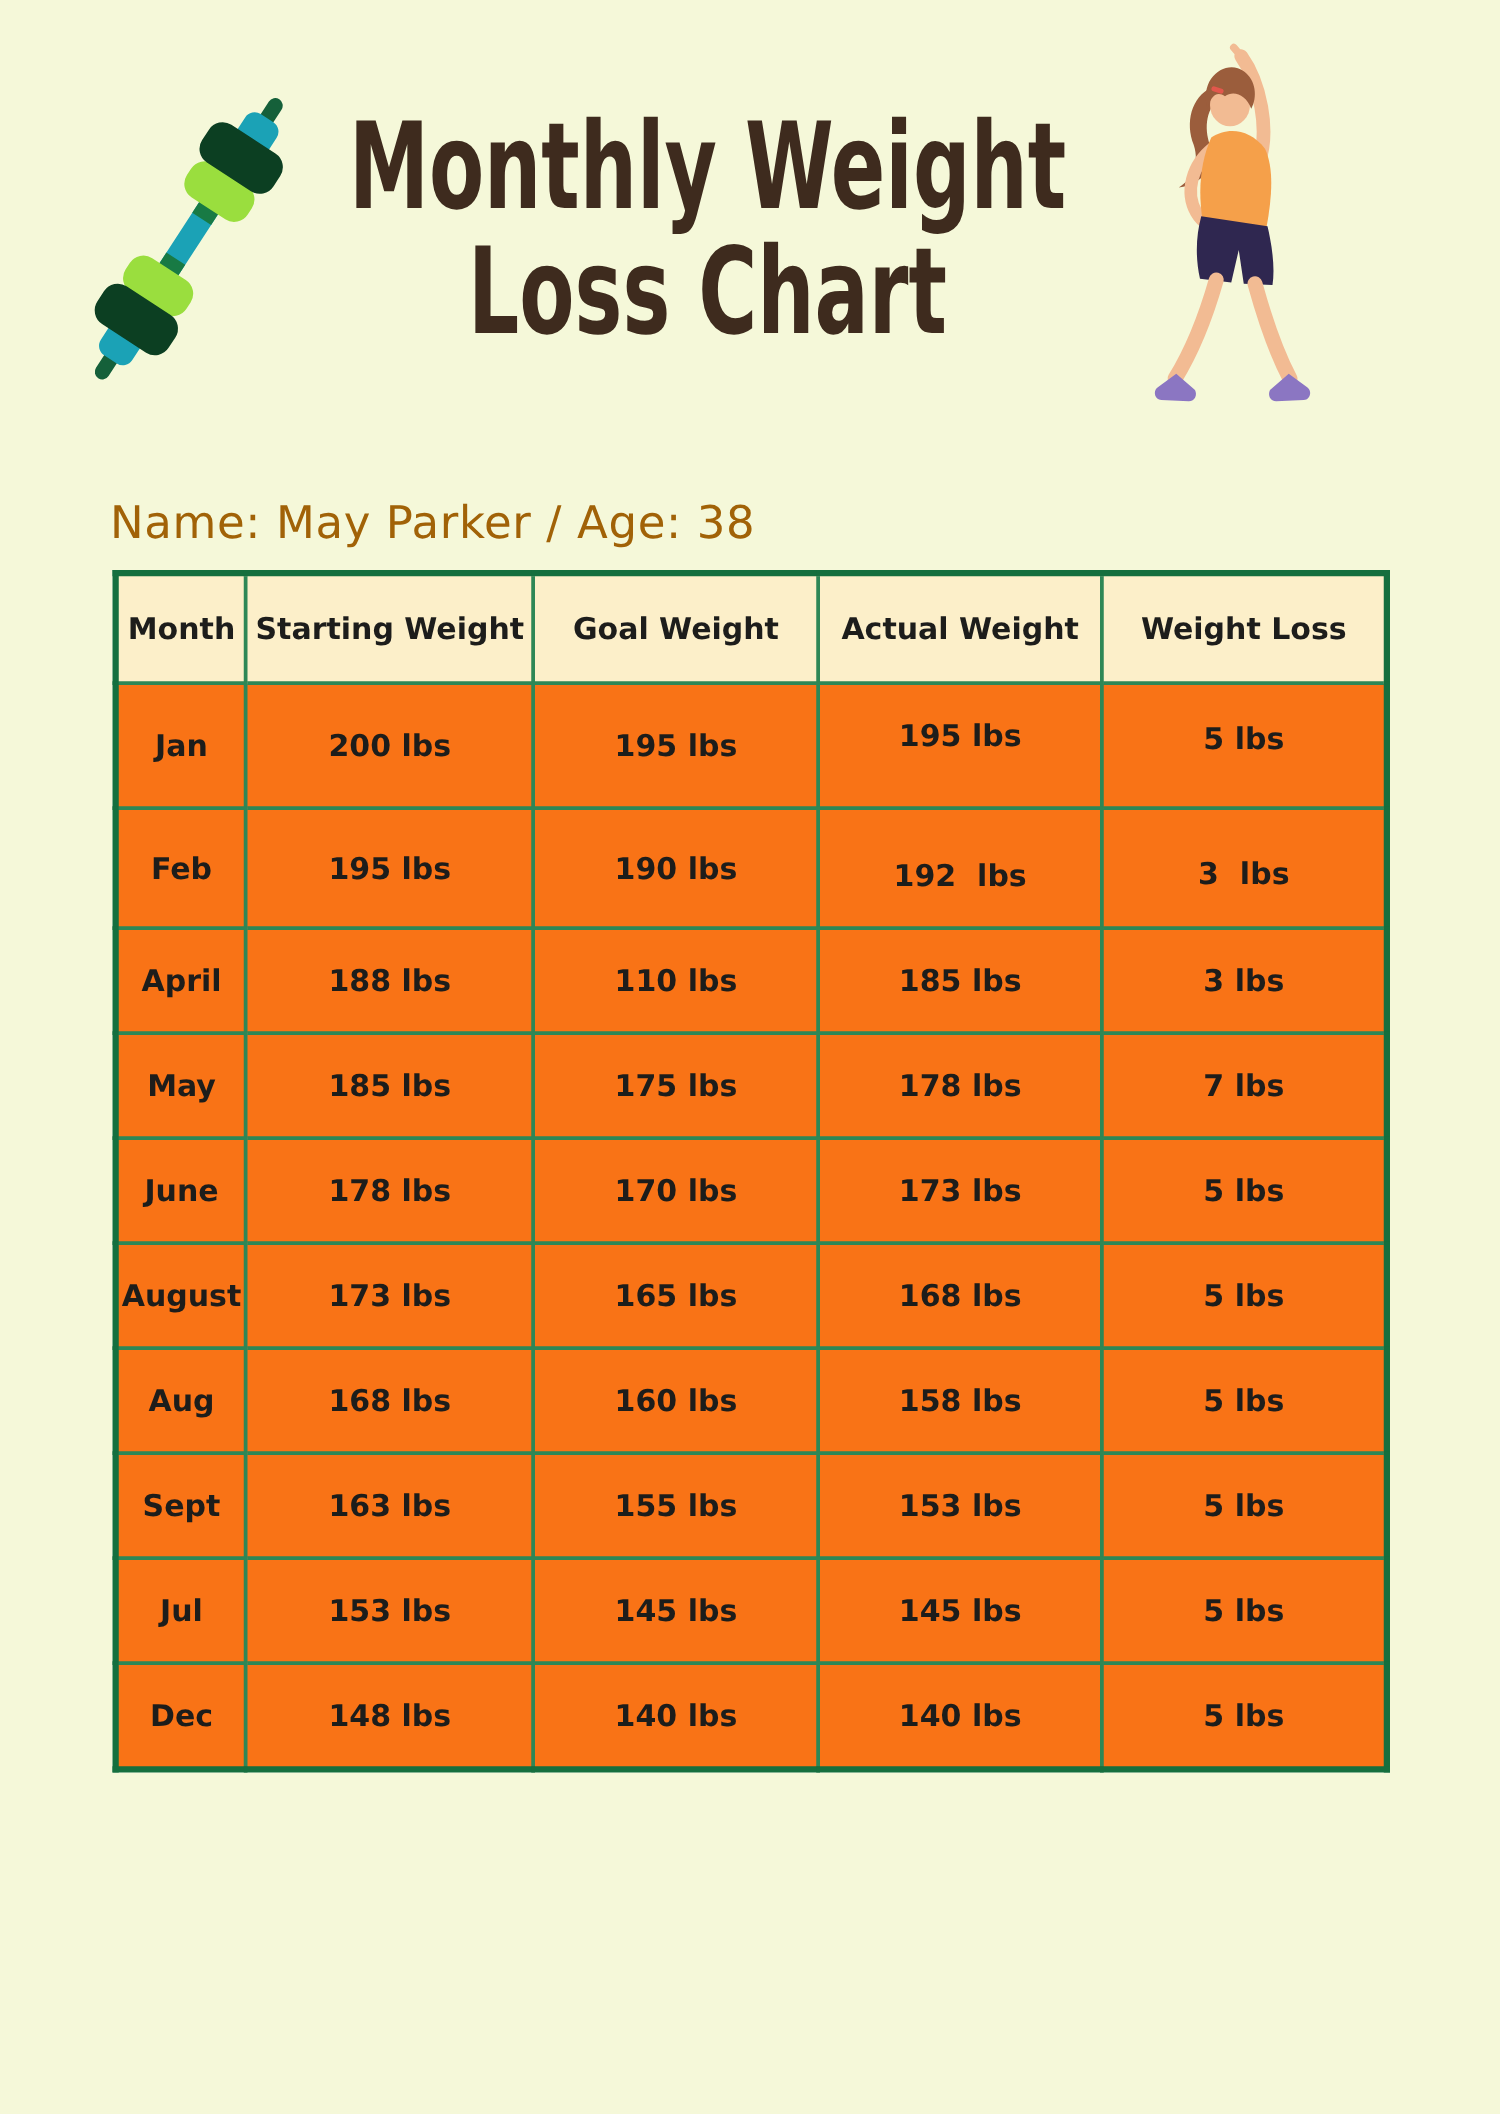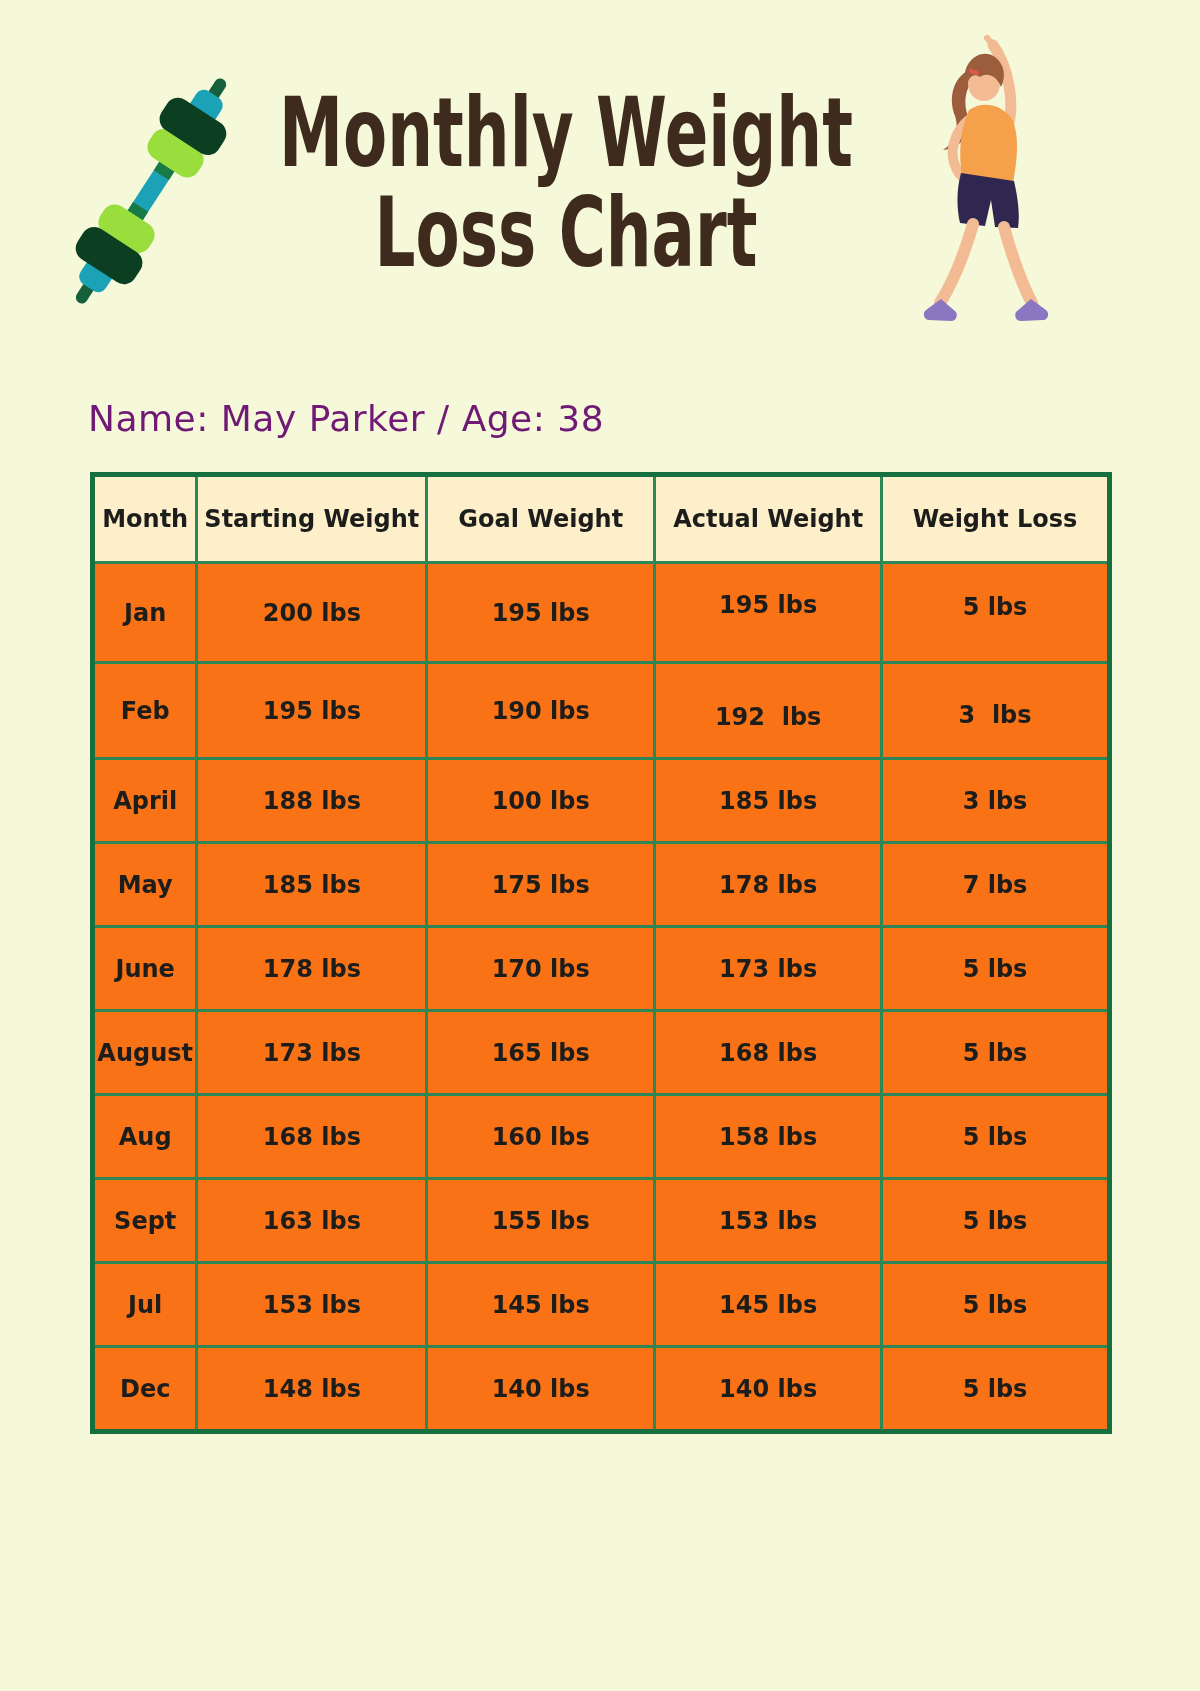--- a/index.html
+++ b/index.html
@@ -22,26 +22,26 @@
     font-size: 96px; font-weight: 700; line-height: 1.04;
     color: #3e2b1e;
     transform: scaleX(0.67);
     transform-origin: 50% 0;
     letter-spacing: 0px;
     white-space: nowrap;
   }
 
   .name-line {
     position: absolute; left: 88px; top: 398px;
-    font-size: 36px; font-weight: 400; color: #701a75;
+    font-size: 36px; font-weight: 400; color: #a16207;
     letter-spacing: 0.5px;
   }
 
   
-  .table-wrap { position: absolute; left: 90px; top: 472px; }
+  .table-wrap { position: absolute; left: 90px; top: 456px; }
   table.weight {
     border-collapse: collapse;
     table-layout: fixed;
     width: 1022px;
     background: #ffffff;
     border: 5px solid #156f3e;
   }
   table.weight th, table.weight td {
     border: 3px solid #2e8756;
     text-align: center;
@@ -150,21 +150,21 @@
           <tr>
             <td>Feb</td>
             <td>195 lbs</td>
             <td>190 lbs</td>
             <td>192  lbs</td>
             <td>3  lbs</td>
           </tr>
           <tr>
             <td>April</td>
             <td>188 lbs</td>
-            <td>100 lbs</td>
+            <td>110 lbs</td>
             <td>185 lbs</td>
             <td>3 lbs</td>
           </tr>
           <tr>
             <td>May</td>
             <td>185 lbs</td>
             <td>175 lbs</td>
             <td>178 lbs</td>
             <td>7 lbs</td>
           </tr>

